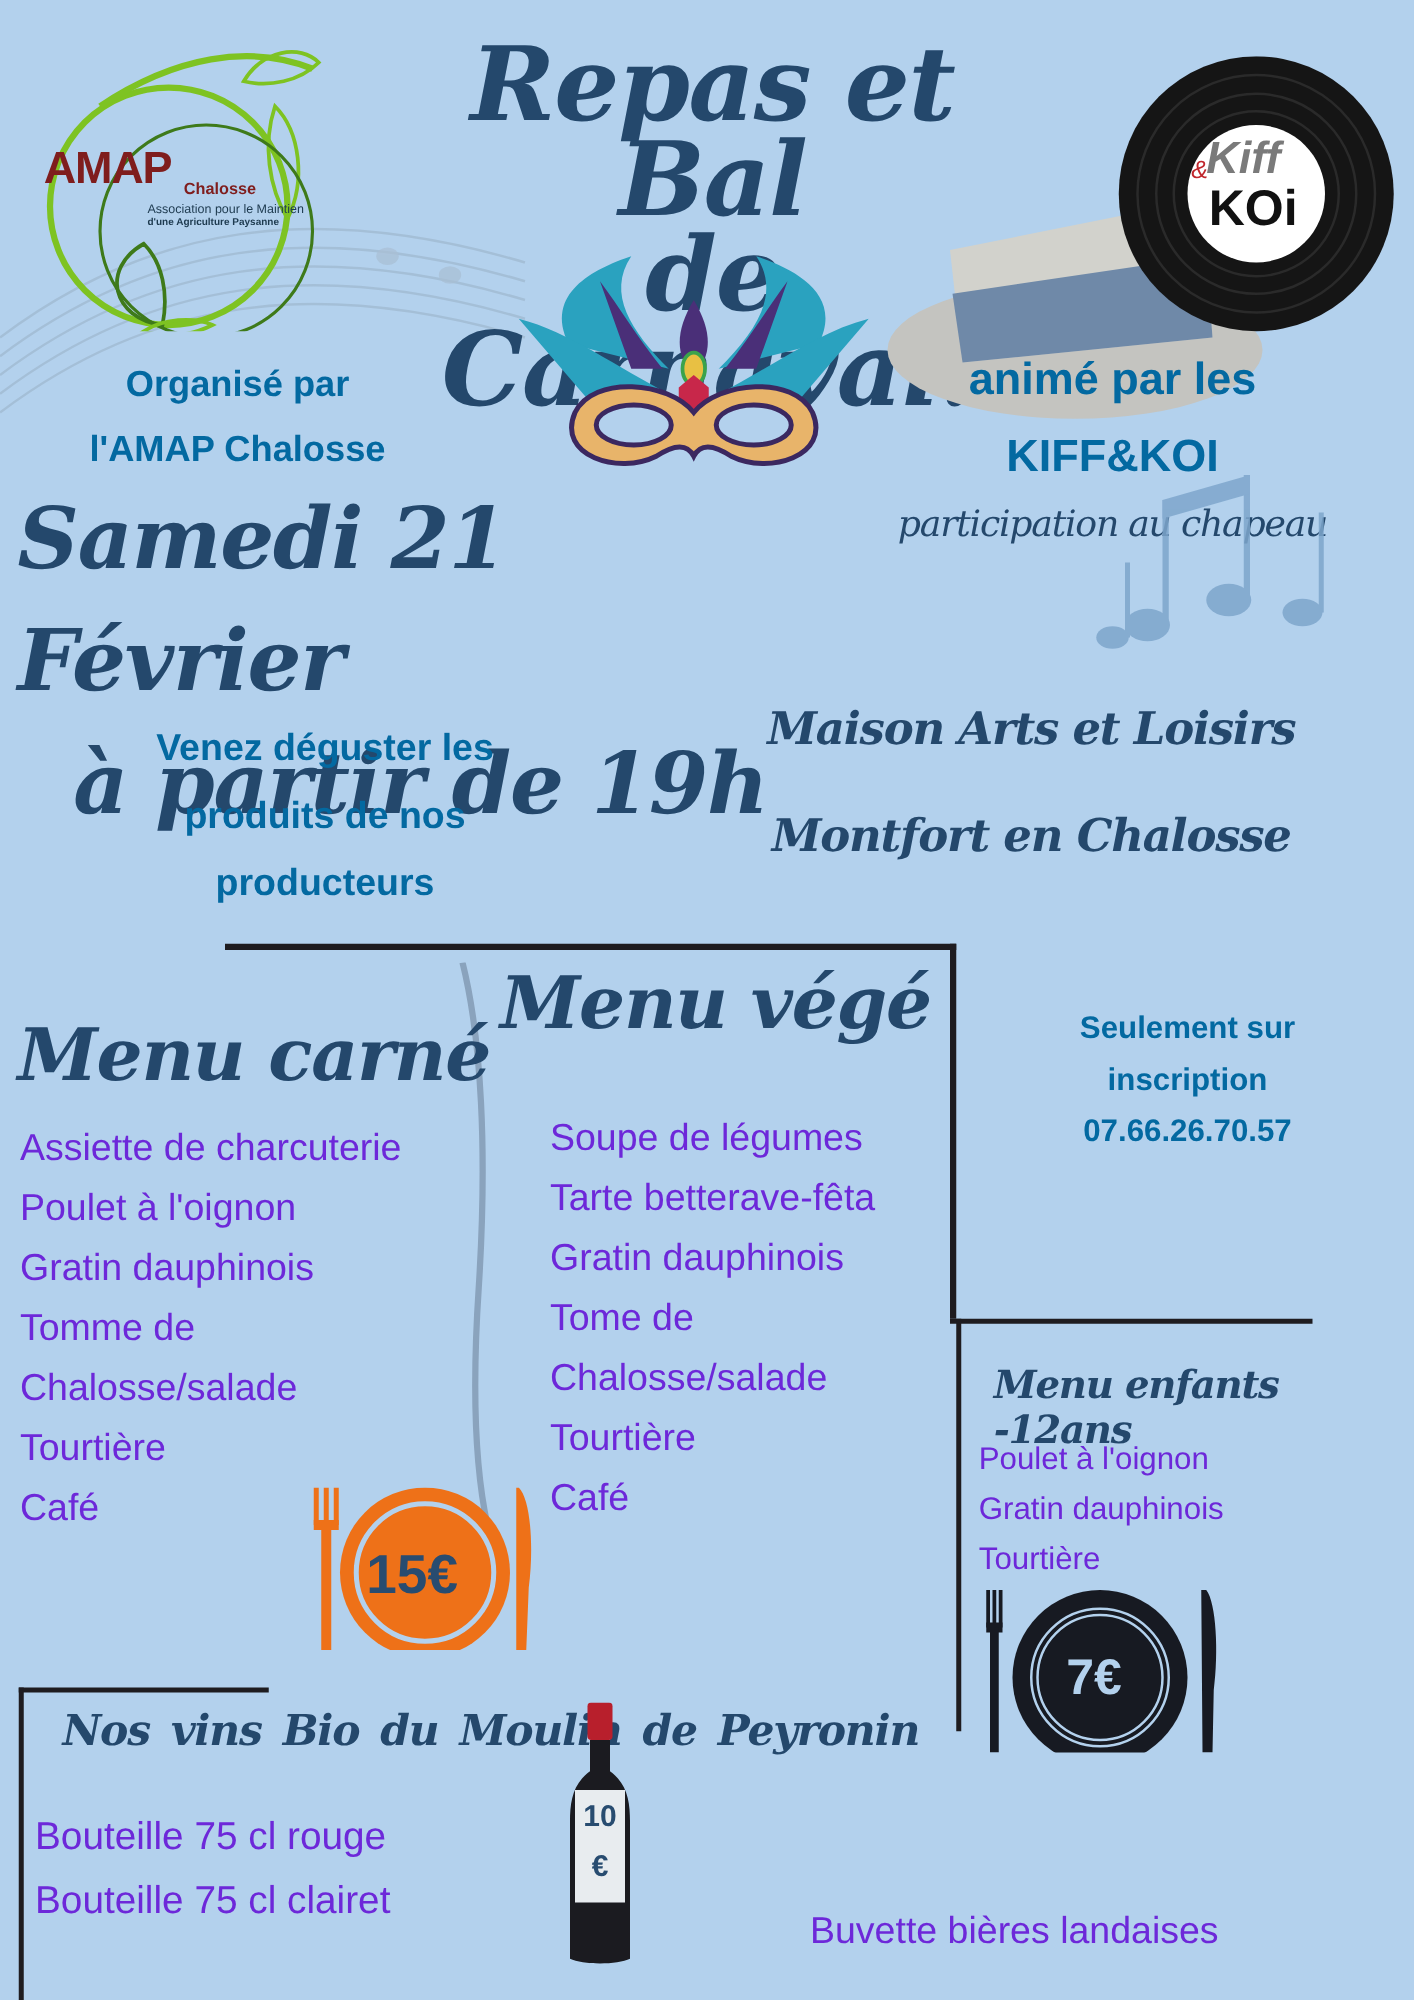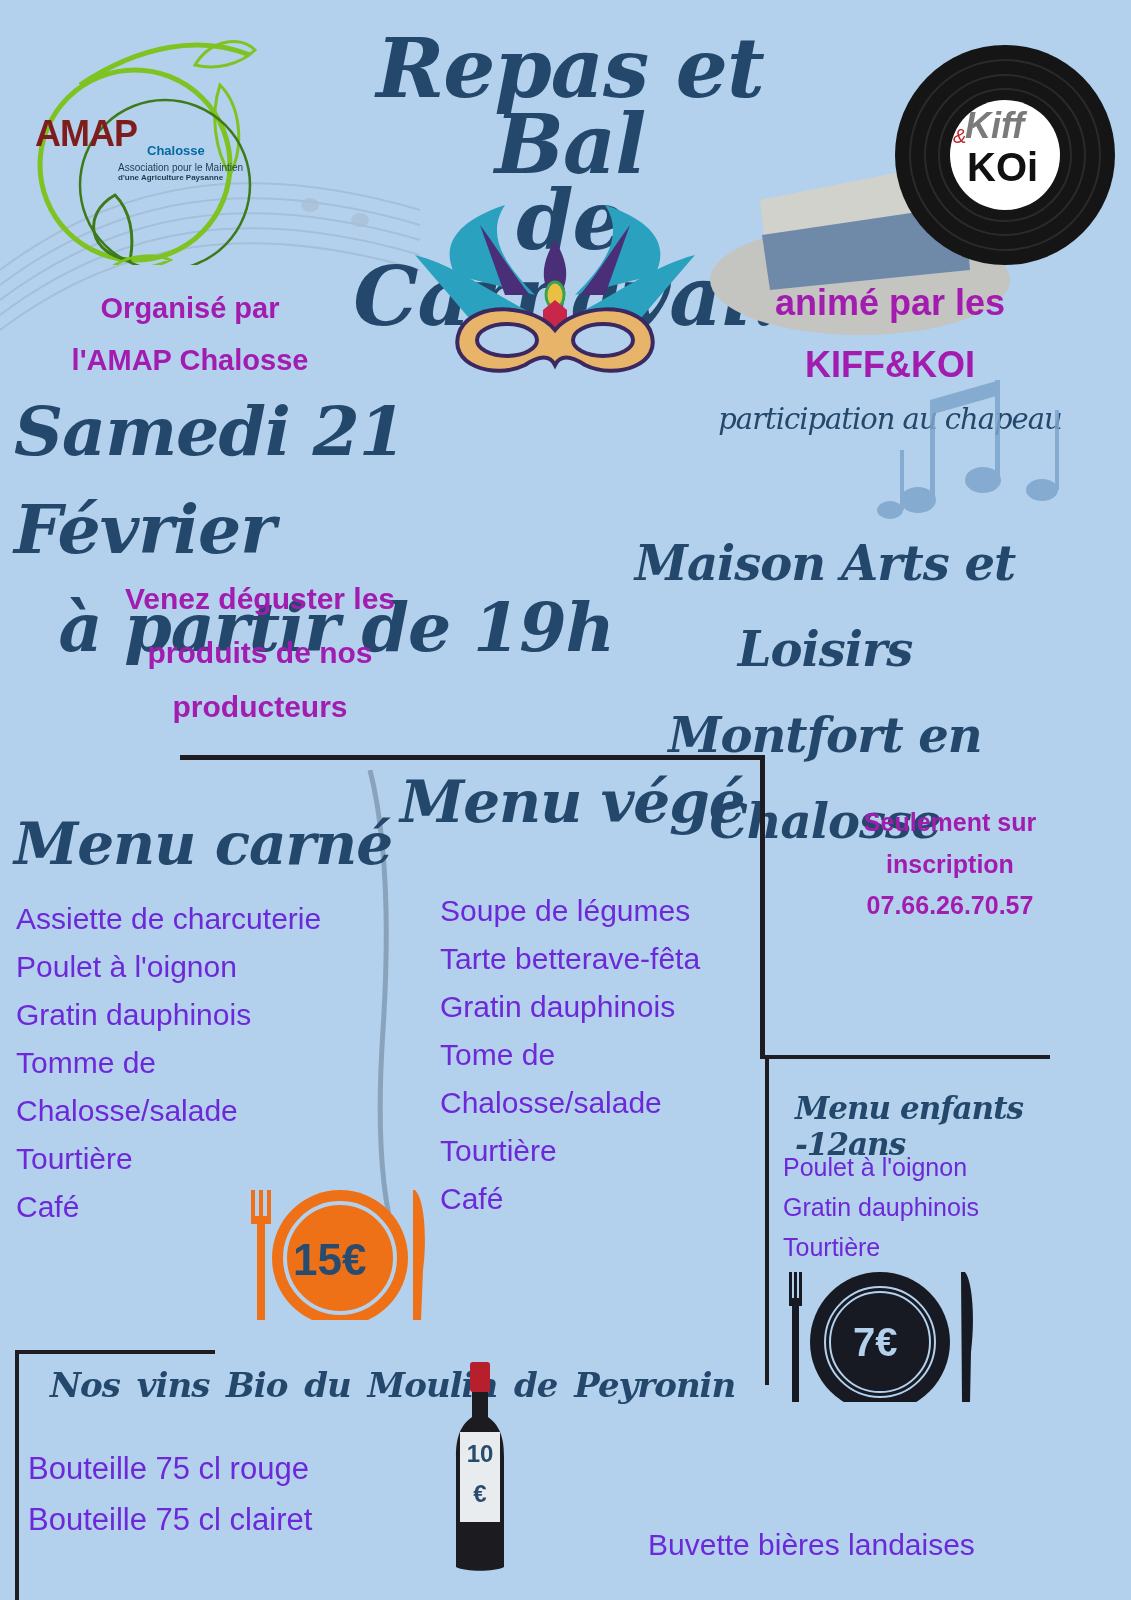--- a/index.html
+++ b/index.html
@@ -1,20 +1,20 @@
 <!DOCTYPE html>
 <html><head>
 <meta charset="utf-8">
 <style>
   html,body{margin:0;padding:0;}
   body{width:1131px;height:1600px;background:#b3d1ed;position:relative;overflow:hidden;
        font-family:"Liberation Sans",sans-serif;color:#284c70;}
   .abs{position:absolute;}
   .script{font-family:"DejaVu Serif",serif;font-style:italic;font-weight:bold;color:#24486c;letter-spacing:-1px;}
-  .sans-b{font-family:"Liberation Sans",sans-serif;font-weight:bold;color:#a21caf;}
+  .sans-b{font-family:"Liberation Sans",sans-serif;font-weight:bold;color:#0369a1;}
   .sans{font-family:"Liberation Sans",sans-serif;color:#6d28d9;}
   .menu-list div{line-height:48px;font-size:30px;}
   .center{text-align:center;}
   .line{position:absolute;background:#1e1c20;}
 </style>
 </head>
 <body>
 
 <svg class="abs" style="left:0;top:120px" width="460" height="220" viewBox="0 0 460 220">
   <g fill="none" stroke="#9fb8cf" stroke-width="2" opacity="0.7">
@@ -34,21 +34,21 @@
   <svg width="250" height="240" viewBox="0 0 250 240">
     <circle cx="115" cy="140" r="95" fill="none" stroke="#7ec322" stroke-width="5"></circle>
     <path d="M60 60 C120 20 180 10 230 30" fill="none" stroke="#7ec322" stroke-width="5"></path>
     <path d="M175 40 C190 15 220 10 235 25 C220 40 195 45 175 40 Z" fill="none" stroke="#7ec322" stroke-width="3"></path>
     <path d="M200 60 C220 80 225 120 210 150 C195 125 190 90 200 60 Z" fill="none" stroke="#7ec322" stroke-width="3"></path>
     <circle cx="145" cy="160" r="85" fill="none" stroke="#3e7a1a" stroke-width="2.5"></circle>
     <path d="M95 170 C60 190 70 230 110 235 C115 210 110 185 95 170 Z" fill="none" stroke="#3e7a1a" stroke-width="3"></path>
     <path d="M95 240 C110 230 135 228 150 235 C130 245 110 245 95 240 Z" fill="none" stroke="#7ec322" stroke-width="3"></path>
   </svg>
   <div class="abs" style="left:15px;top:88px;font-family:'Liberation Sans',sans-serif;font-weight:bold;font-size:36px;color:#7f1d1d;letter-spacing:-1px;">AMAP</div>
-  <div class="abs" style="left:127px;top:118px;font-weight:bold;font-size:13px;color:#0369a1;">Chalosse</div>
+  <div class="abs" style="left:127px;top:118px;font-weight:bold;font-size:13px;color:#7f1d1d;">Chalosse</div>
   <div class="abs" style="left:98px;top:137px;font-weight:normal;font-size:10px;color:#1d3a4f;">Association pour le Maintien</div>
   <div class="abs" style="left:98px;top:148px;font-weight:bold;font-size:8px;color:#1d3a4f;">d'une Agriculture Paysanne</div>
 </div>
 
 <div class="abs script center" style="left:300px;top:30px;width:540px;font-size:82px;line-height:76px;">
   <div>Repas et Bal</div>
   <div>de Carnaval!</div>
 </div>
 
 <svg class="abs" style="left:700px;top:120px" width="360" height="230" viewBox="0 0 360 230">
@@ -114,21 +114,21 @@
   <div>Samedi 21 Février</div>
   <div style="padding-left:20px;text-align:right;">à partir de 19h</div>
 </div>
 
 <div class="abs sans-b center" style="left:60px;top:572px;width:400px;font-size:30px;line-height:54px;">
   <div>Venez déguster les</div>
   <div>produits de nos</div>
   <div>producteurs</div>
 </div>
 
-<div class="abs script center" style="left:545px;top:520px;width:560px;font-size:48px;line-height:86px;">
+<div class="abs script center" style="left:545px;top:540px;width:560px;font-size:36px;line-height:86px;">
   <div>Maison Arts et Loisirs</div>
   <div>Montfort en Chalosse</div>
 </div>
 
 <div class="line" style="left:180px;top:755px;width:585px;height:5px;"></div>
 <div class="line" style="left:760px;top:755px;width:5px;height:300px;"></div>
 <div class="line" style="left:760px;top:1055px;width:290px;height:4px;"></div>
 <div class="line" style="left:765px;top:1055px;width:4px;height:330px;"></div>
 <div class="line" style="left:15px;top:1350px;width:200px;height:4px;"></div>
 <div class="line" style="left:15px;top:1350px;width:4px;height:250px;"></div>

